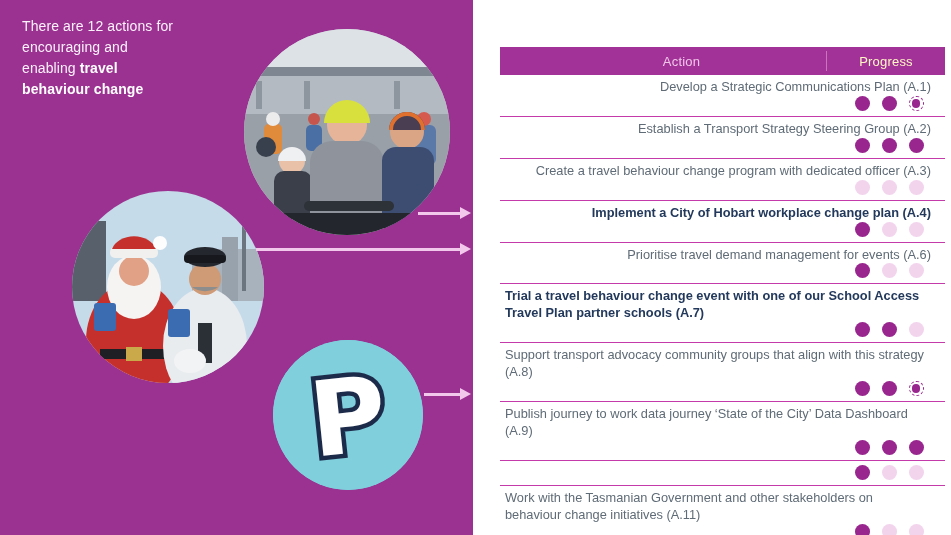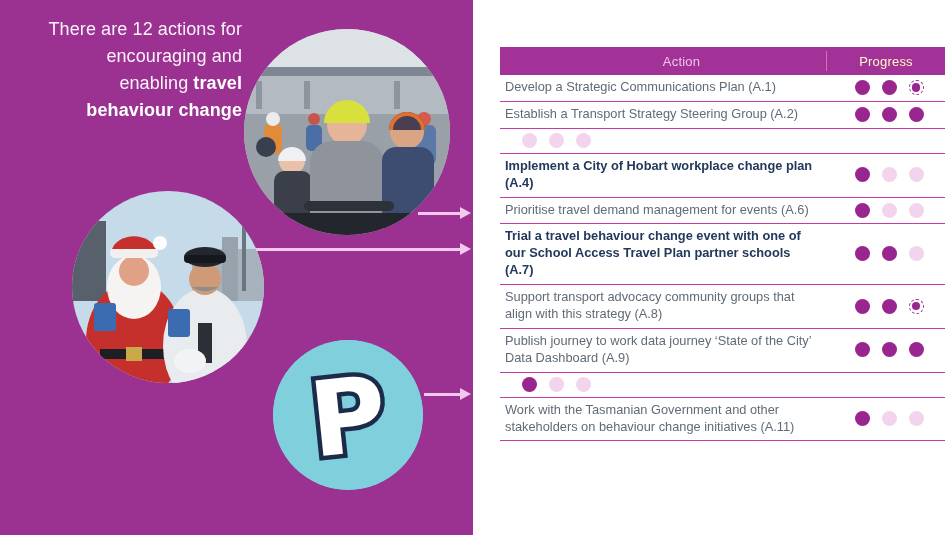--- a/index.html
+++ b/index.html
@@ -8,21 +8,21 @@
     --text_bold_row:#23395C; --highlight_bg:#AE63AA; --highlight_text:#F9EDF7;
     --arrow:#F2C9EC; --teal:#7FCFDD; --navy:#1C2B4A;
   }
   html,body{margin:0;padding:0;}
   .page{position:relative;width:951px;height:535px;background:#fff;overflow:hidden;
         font-family:"Liberation Sans",sans-serif;}
 
   
   .panel{position:absolute;left:0;top:0;width:473px;height:535px;background:var(--purple_panel);}
   .heading{position:absolute;left:22px;top:16px;width:220px;color:#FBF2FA;
-           font-size:18px;line-height:1.5;font-weight:400;letter-spacing:.1px;text-align:right;}
+           font-size:14px;line-height:1.5;font-weight:400;letter-spacing:.1px;}
   .heading b{color:#fff;font-weight:700;}
 
   .photo-circle{position:absolute;border-radius:50%;overflow:hidden;}
   .circle-cyclists{left:244px;top:29px;width:206px;height:206px;}
   .circle-santa{left:72px;top:191px;width:192px;height:192px;}
   .circle-p{left:273px;top:340px;width:150px;height:150px;background:var(--teal);}
 
   
   .arrow{position:absolute;height:3px;background:var(--arrow);}
   .arrow::after{content:'';position:absolute;right:-10px;top:-5px;width:0;height:0;
@@ -33,22 +33,22 @@
 
   
   .table{position:absolute;left:500px;top:47px;width:445px;}
   .thead{display:flex;align-items:stretch;background:var(--header_bg);height:28px;}
   .th-action{flex:1;display:flex;align-items:center;justify-content:center;
              color:#EFC6E9;font-size:13px;letter-spacing:.2px;margin-left:37px;}
   .th-divider{width:1px;background:#C776BE;margin:4px 0;}
   .th-progress{width:118px;display:flex;align-items:center;justify-content:center;
                color:#fef9c3;font-size:13px;letter-spacing:.2px;}
   .tbody{}
-  .trow{display:flex;align-items:center;border-bottom:1.6px solid var(--row_line);
-        padding:4px 0 5px 0;}
+  .trow{display:flex;align-items:flex-end;border-bottom:1.6px solid var(--row_line);
+        padding:4px 0 5px 0;flex-direction:column;}
   .tcell-action{flex:1;color:var(--text_row);font-size:12.8px;line-height:1.32;
                 padding:0 14px 0 5px;}
   .trow.bold .tcell-action{color:var(--text_bold_row);font-weight:700;}
   .tcell-progress{width:112px;display:flex;align-items:center;justify-content:center;gap:12px;}
   .dot{width:15px;height:15px;border-radius:50%;display:inline-block;flex:0 0 auto;}
   .dot.full{background:var(--dot_full);}
   .dot.light{background:var(--dot_light);}
   .dot-cycle{width:15px;height:15px;border:1.6px dashed var(--dot_full);border-radius:50%;
              display:inline-block;position:relative;box-sizing:border-box;flex:0 0 auto;}
   .dot-cycle::after{content:'';position:absolute;left:2.4px;top:2.4px;right:2.4px;bottom:2.4px;
@@ -157,20 +157,21 @@
         </div>
         <div class="trow">
           <div class="tcell-action">Establish a Transport Strategy Steering Group (A.2)</div>
           <div class="tcell-progress">
             <span class="dot full"></span>
             <span class="dot full"></span>
             <span class="dot full"></span>
           </div>
         </div>
         <div class="trow">
+          <div class="tcell-action">Create a travel behaviour change program with dedicated officer (A.3)</div>
           <div class="tcell-progress">
             <span class="dot light"></span>
             <span class="dot light"></span>
             <span class="dot light"></span>
           </div>
         </div>
         <div class="trow bold">
           <div class="tcell-action">Implement a City of Hobart workplace change plan (A.4)</div>
           <div class="tcell-progress">
             <span class="dot full"></span>

